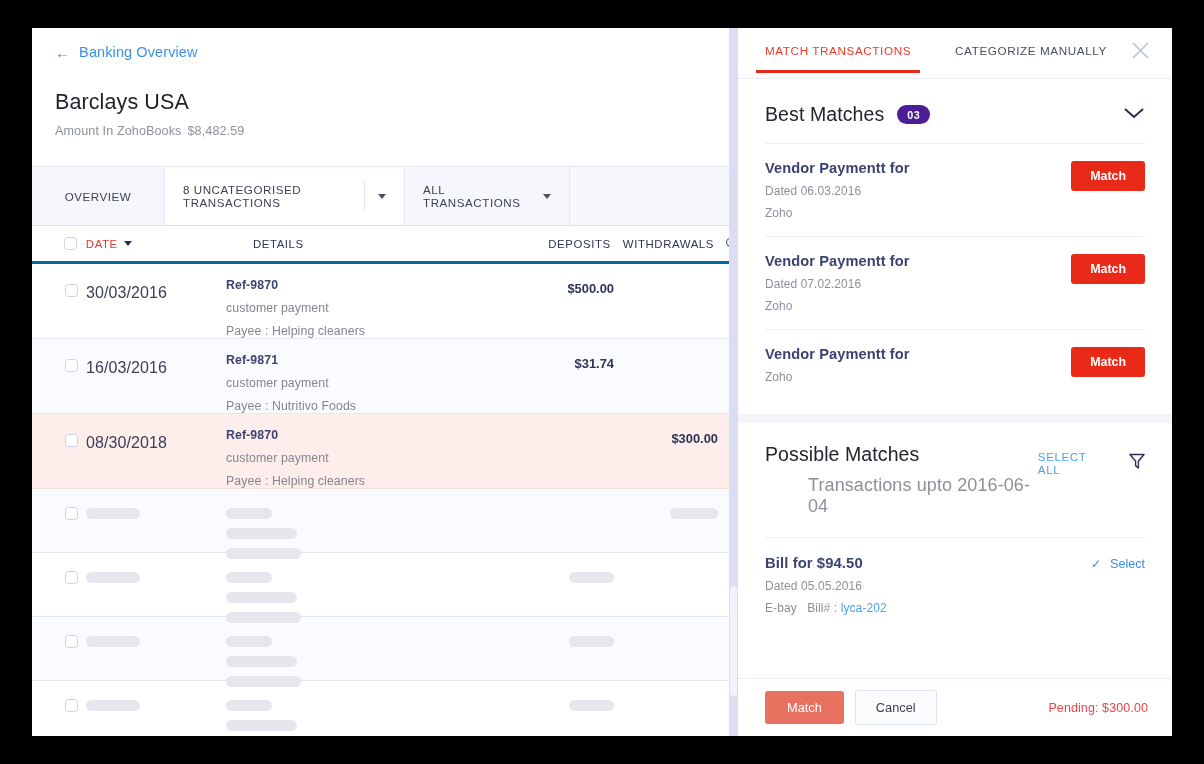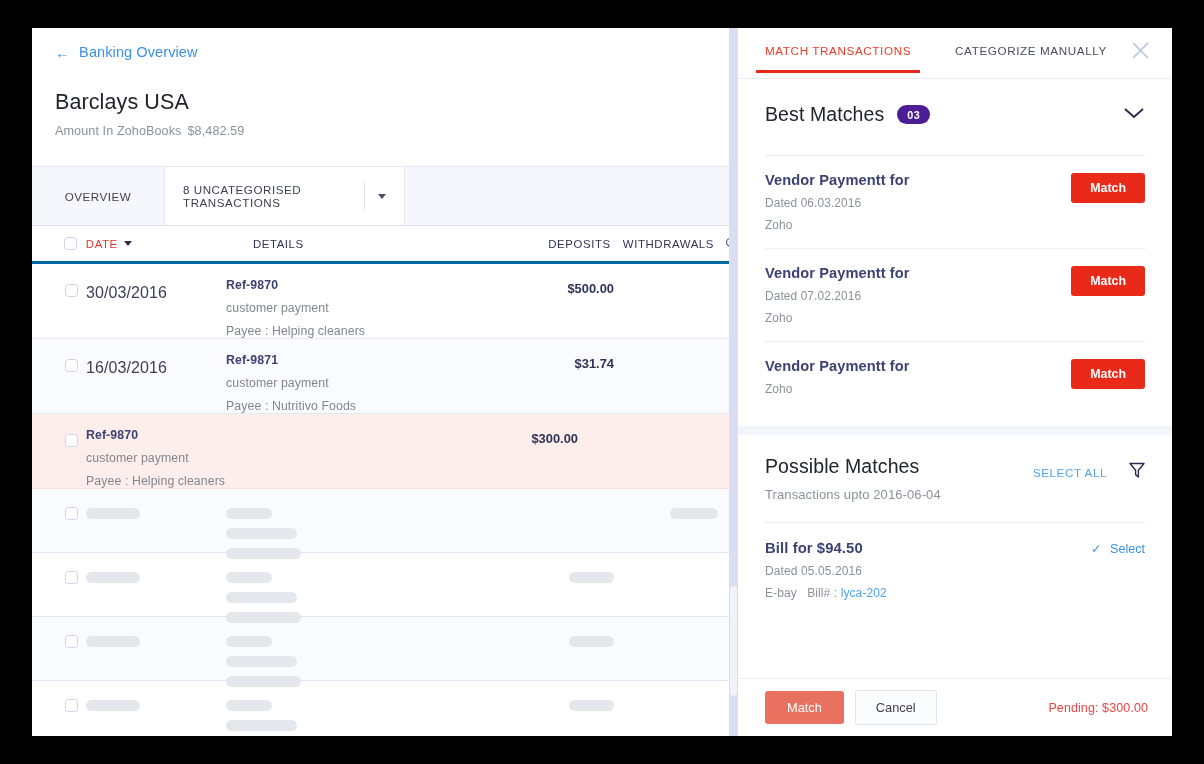--- a/index.html
+++ b/index.html
@@ -282,21 +282,21 @@
     background: #4c1d95;
     color: #fff;
     font-size: 10.8px;
     font-weight: 700;
     border-radius: 11px;
     padding: 3.5px 10px;
     letter-spacing: .4px;
   }
   .bm-chevron { margin-left: auto; cursor: pointer; }
 
-  .bm-list { padding: 0 27px; margin-top: 29px; }
+  .bm-list { padding: 0 27px; margin-top: 17px; }
   .bm-item {
     display: flex;
     align-items: flex-start;
     padding: 16px 0 16px 0;
     border-top: 1px solid #eceff6;
   }
   .bm-item:first-child { border-top: 1px solid #eceff6; }
   .bm-txt { flex: 1; }
   .bm-name {
     font-size: 14.6px;
@@ -324,21 +324,21 @@
   }
 
   .rp-divider { height: 9px; background: #f3f5fa; margin-top: 14px; }
 
   .pm-head {
     display: flex;
     align-items: flex-start;
     padding: 20px 27px 0 27px;
   }
   .pm-title { font-size: 19.5px; color: #23242c; letter-spacing: .1px; }
-  .pm-sub { font-size: 13px; color: #8d909b; margin-top: 9px; letter-spacing: .1px; }
+  .pm-sub { font-size: 18px; color: #8d909b; margin-top: 9px; letter-spacing: .1px; margin-left: 43px; }
   .pm-actions { margin-left: auto; display: flex; align-items: center; gap: 22px; padding-top: 7px; }
   .select-all {
     color: #4ba2f0;
     font-size: 11.6px;
     letter-spacing: .6px;
     cursor: pointer;
   }
   .filter-ico { cursor: pointer; }
 
   .pm-list { padding: 0 27px; margin-top: 20px; }
@@ -426,20 +426,24 @@
 
     <div class="tabbar">
       <div class="tab t-overview">
         <span>OVERVIEW</span>
       </div>
       <div class="tab t-uncat">
         <span>8 UNCATEGORISED TRANSACTIONS</span>
         <span class="caret-sep"></span>
         <span class="caret"></span>
       </div>
+      <div class="tab t-all">
+        <span>ALL TRANSACTIONS</span>
+        <span class="caret"></span>
+      </div>
       <div class="tab t-blank"></div>
     </div>
 
     <div class="thead">
       <div class="col-chk">
         <span class="chk"></span>
       </div>
       <div class="col-date">
         <span class="th-date">
           <span>DATE</span>
@@ -486,20 +490,21 @@
         </div>
         <div class="r-dep">$31.74</div>
         <div class="r-wd"></div>
         <div class="r-tail"></div>
       </div>
 
       <div class="row flag">
         <div class="r-chk">
             <span class="chk"></span>
           </div>
+        <div class="r-date">08/30/2018</div>
         <div class="r-details">
           <div class="r-ref">Ref-9870</div>
           <div class="r-line">customer payment</div>
           <div class="r-line">Payee : Helping cleaners</div>
         </div>
         <div class="r-dep"></div>
         <div class="r-wd">$300.00</div>
         <div class="r-tail"></div>
       </div>
 

